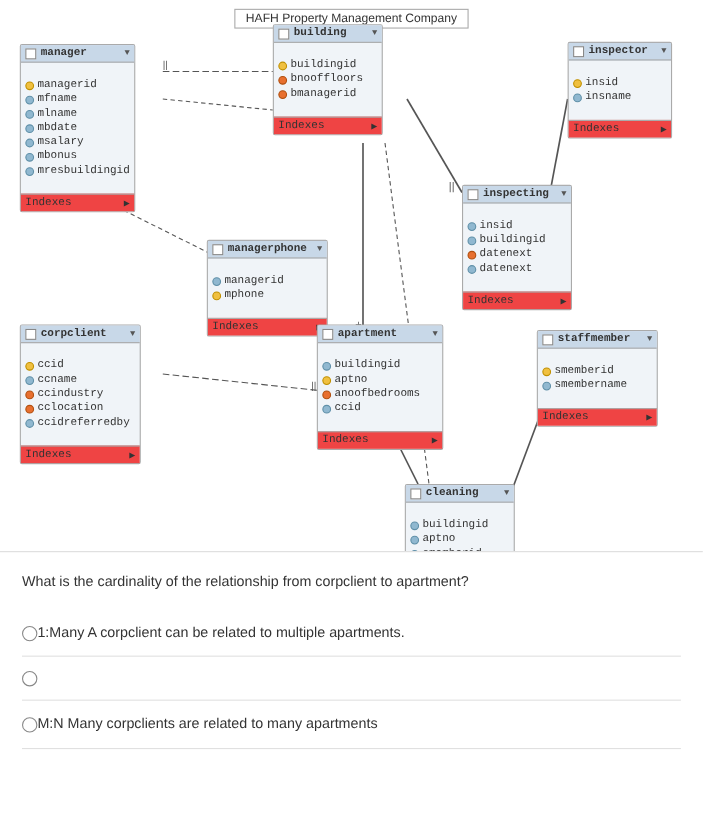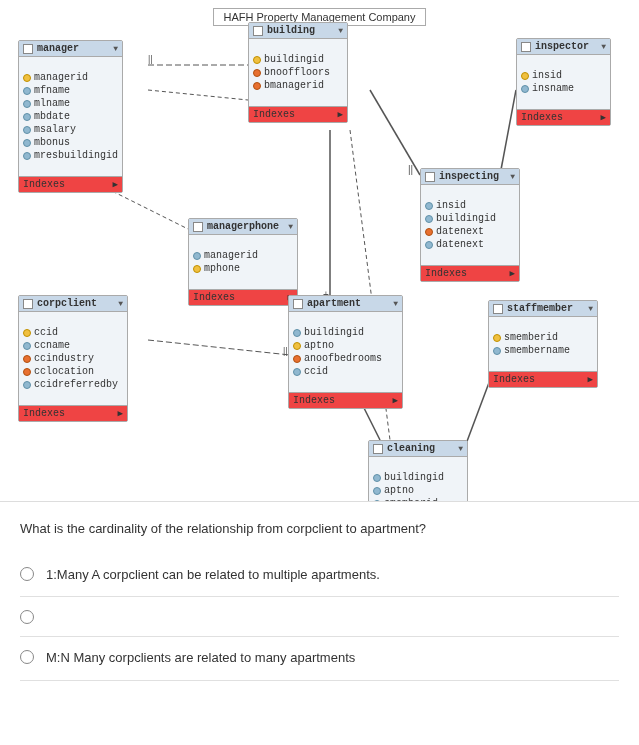--- a/index.html
+++ b/index.html
@@ -124,22 +124,22 @@
     }
 
     .question-text {
       font-size: 13px;
       margin-bottom: 16px;
       line-height: 1.4;
     }
 
     .answer-option {
       display: flex;
-      align-items: flex-start;
-      gap: 12px;
+      align-items: center;
+      gap: 0;
       padding: 12px 0;
       border-bottom: 1px solid #e0e0e0;
       cursor: pointer;
     }
 
     .answer-option:last-child {
       border-bottom: 1px solid #e0e0e0;
     }
 
     .radio-circle {

